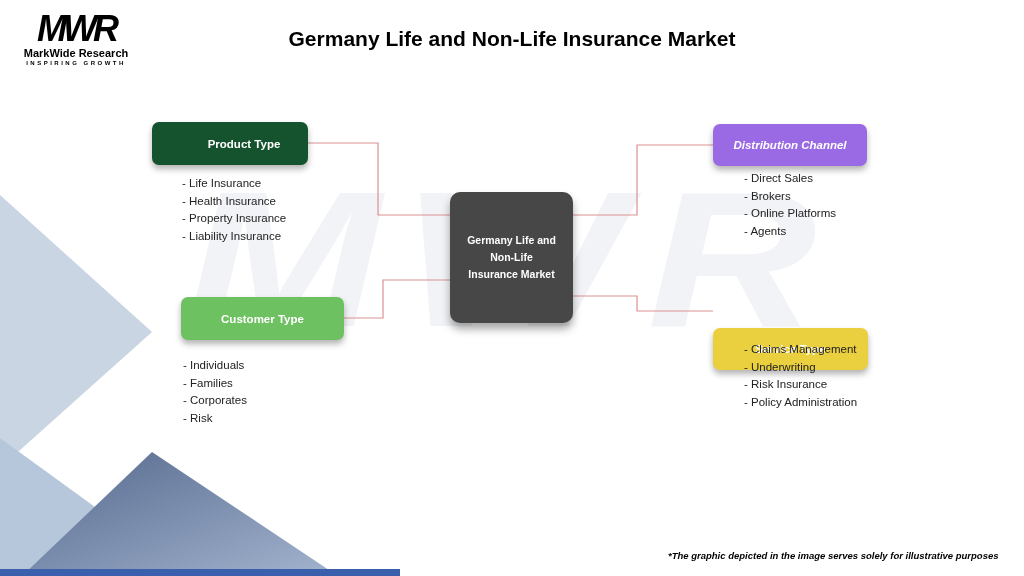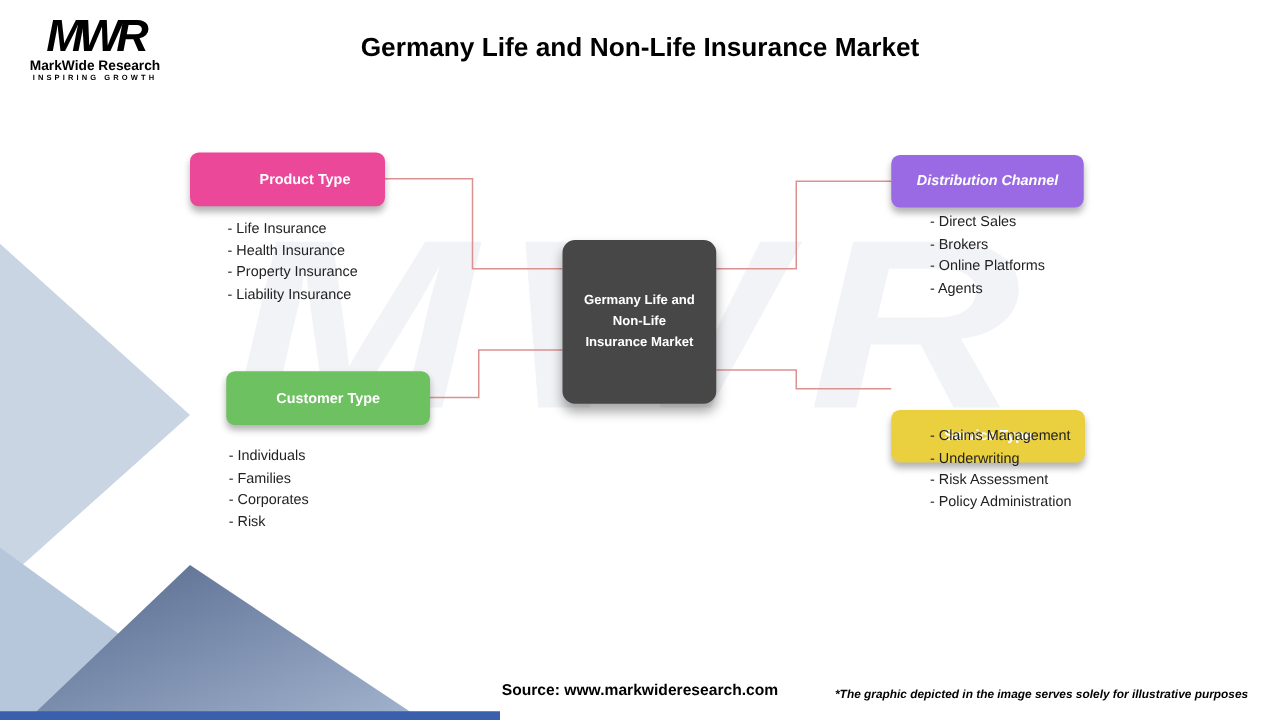--- a/index.html
+++ b/index.html
@@ -187,21 +187,21 @@
     <path d="M308 143 H378 V215 H450" fill="none" stroke="#DC9191" stroke-width="1.2"></path>
     <path d="M713 145 H637 V215 H573" fill="none" stroke="#DC9191" stroke-width="1.2"></path>
     <path d="M316 318 H383 V280 H450" fill="none" stroke="#DC9191" stroke-width="1.2"></path>
     <path d="M713 311 H637 V296 H573" fill="none" stroke="#DC9191" stroke-width="1.2"></path>
   </svg>
 
   <div class="center-node" style="background-color: rgb(71, 71, 71);">
     <span>Germany Life and Non-Life Insurance Market</span>
   </div>
 
-  <div class="cat-box box-product" style="background-color: #ec4899; padding-left: 28px;">
+  <div class="cat-box box-product" style="background-color: #14532d; padding-left: 28px;">
     <span>Product Type</span>
   </div>
   <ul class="cat-items items-product">
     <li>- Life Insurance</li>
     <li>- Health Insurance</li>
     <li>- Property Insurance</li>
     <li>- Liability Insurance</li>
   </ul>
 
   <div class="cat-box box-distribution" style="background-color: rgb(154, 106, 228);">
@@ -223,20 +223,19 @@
     <li>- Corporates</li>
     <li>- Risk</li>
   </ul>
 
   <div class="cat-box box-service" style="background-color: rgb(234, 207, 62);">
     <span>Service Type</span>
   </div>
   <ul class="cat-items items-service">
     <li>- Claims Management</li>
     <li>- Underwriting</li>
-    <li>- Risk Assessment</li>
+    <li>- Risk Insurance</li>
     <li>- Policy Administration</li>
   </ul>
 
-  <div class="source">Source: www.markwideresearch.com</div>
   <div class="disclaimer">*The graphic depicted in the image serves solely for illustrative purposes</div>
 
 </div>
 
 </body></html>

